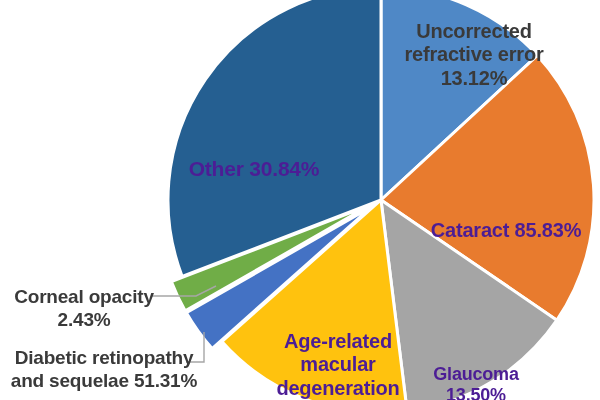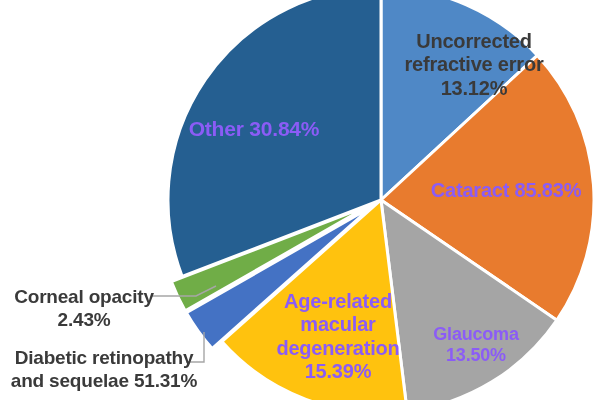--- a/index.html
+++ b/index.html
@@ -36,24 +36,24 @@
     position: absolute;
     text-align: center;
     font-weight: bold;
     line-height: 1.17;
     letter-spacing: -0.2px;
     pointer-events: none;
     white-space: pre-line;
   }
   .inner-label.on-light {
     color: #3a3a3a;
-    margin-top: 10px;
   }
   .inner-label.on-dark {
-    color: #8b5cf6;
+    color: #4c1d95;
+    margin-top: 40px;
   }
   .outer-label {
     position: absolute;
     text-align: center;
     font-weight: bold;
     color: #3a3a3a;
     line-height: 1.2;
     letter-spacing: -0.2px;
     white-space: pre-line;
   }

